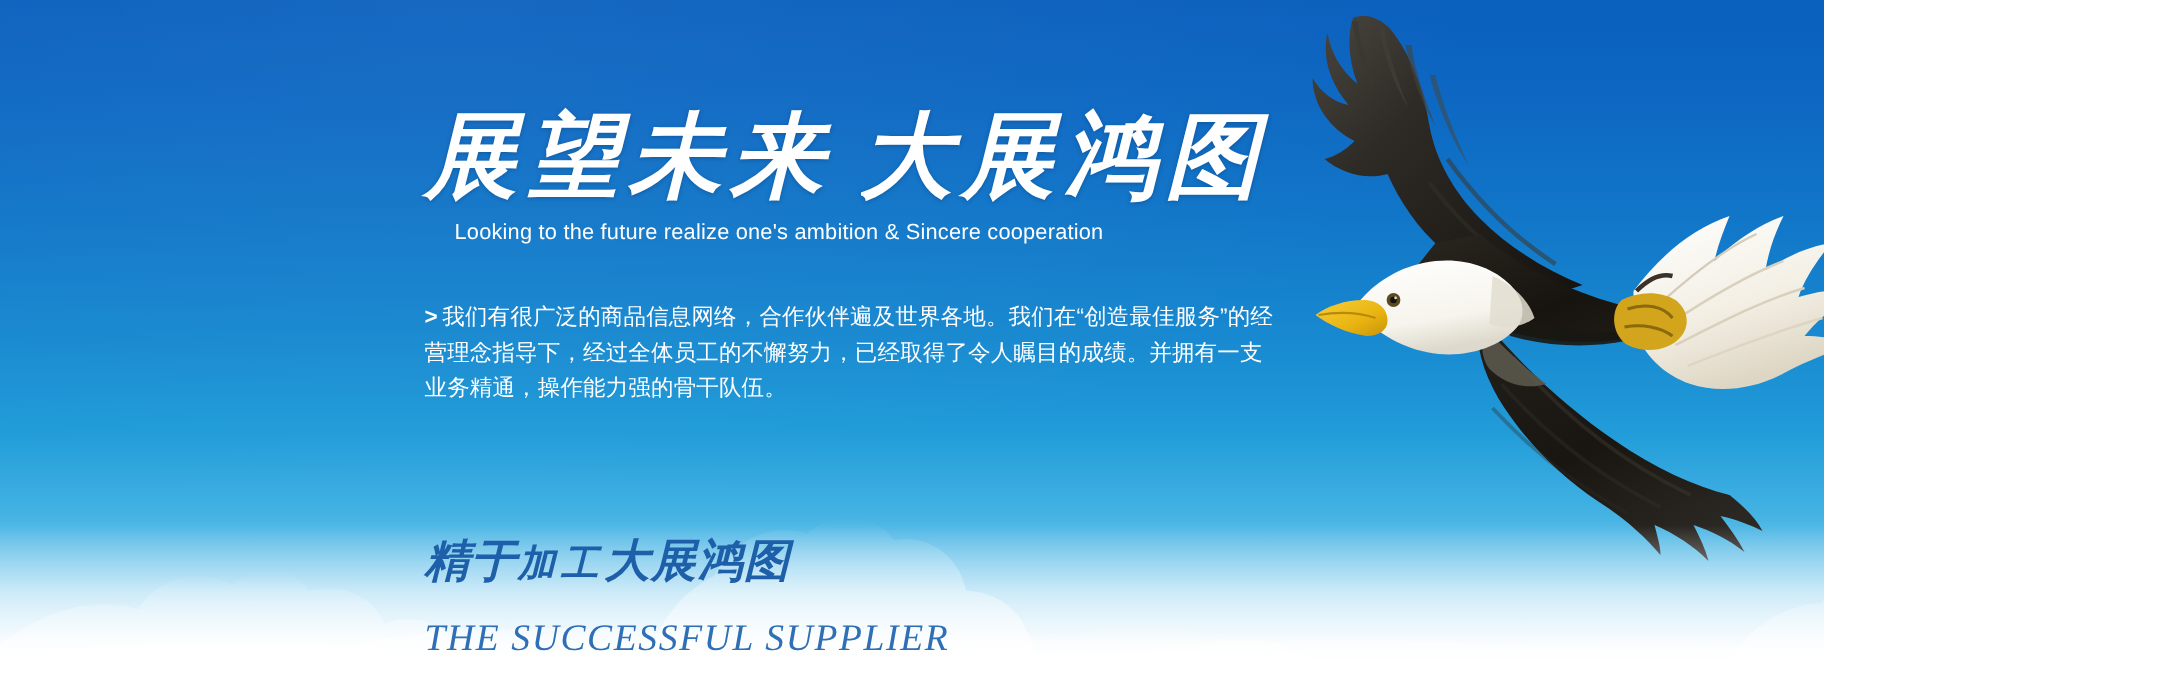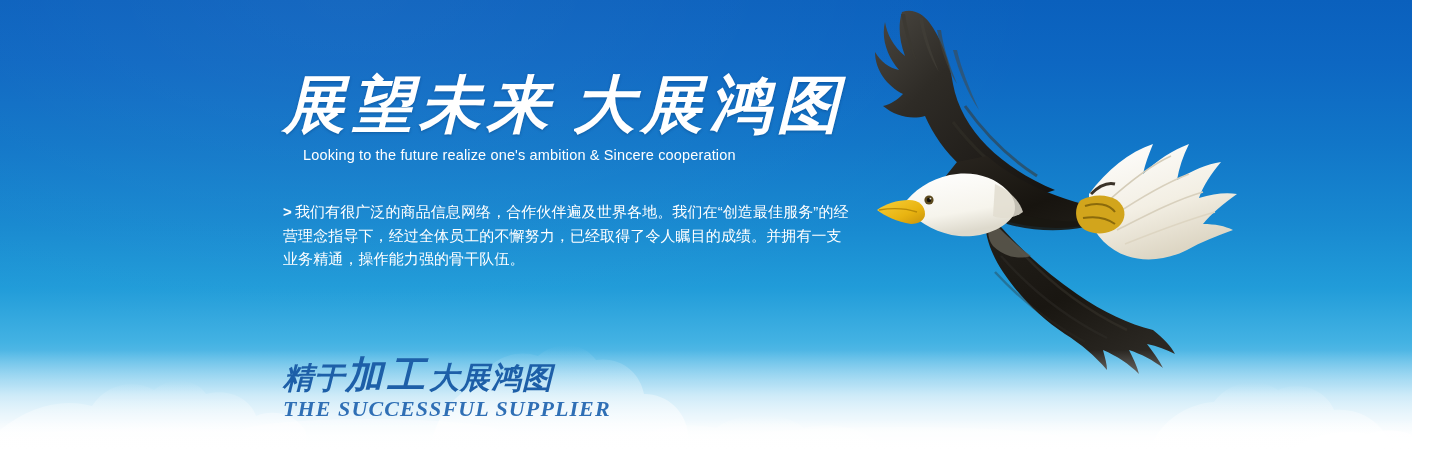--- a/index.html
+++ b/index.html
@@ -6,21 +6,21 @@
   * { margin:0; padding:0; box-sizing:border-box; }
   html, body {
     width:1440px; height:450px; overflow:hidden;
     font-family:"Liberation Sans", sans-serif;
     background:#ffffff;
   }
 
   
   .banner {
     position:relative;
-    width:1412px; height:450px;
+    width:1216px; height:450px;
     overflow:hidden;
     background:linear-gradient(180deg,
         #0a60bd 0%,
         #0d67c2 14%,
         #1176c8 32%,
         #1889d0 50%,
         #219cd9 64%,
         #43b2e3 76%,
         #7fcbee 86%,
         #bfe4f6 93%,
@@ -111,29 +111,29 @@
     font-family:"Liberation Serif", serif;
     font-style:italic;
     font-weight:bold;
     font-size:30px;
     line-height:34px;
     color:#1d5fa8;
     letter-spacing:1px;
     white-space:nowrap;
   }
   .slogan-cn .big {
-    font-size:38px;
+    font-size:25px;
     letter-spacing:4px;
   }
   .slogan-en {
-    margin-top:2px;
+    margin-top:20px;
     font-family:"Liberation Serif", serif;
     font-style:italic;
-    font-weight:bold;
-    font-size:22px;
+    font-weight:normal;
+    font-size:25px;
     line-height:24px;
     color:#2f6fb5;
     letter-spacing:1.1px;
     white-space:nowrap;
   }
 </style>
 </head>
 <body>
 
 <div class="banner">

